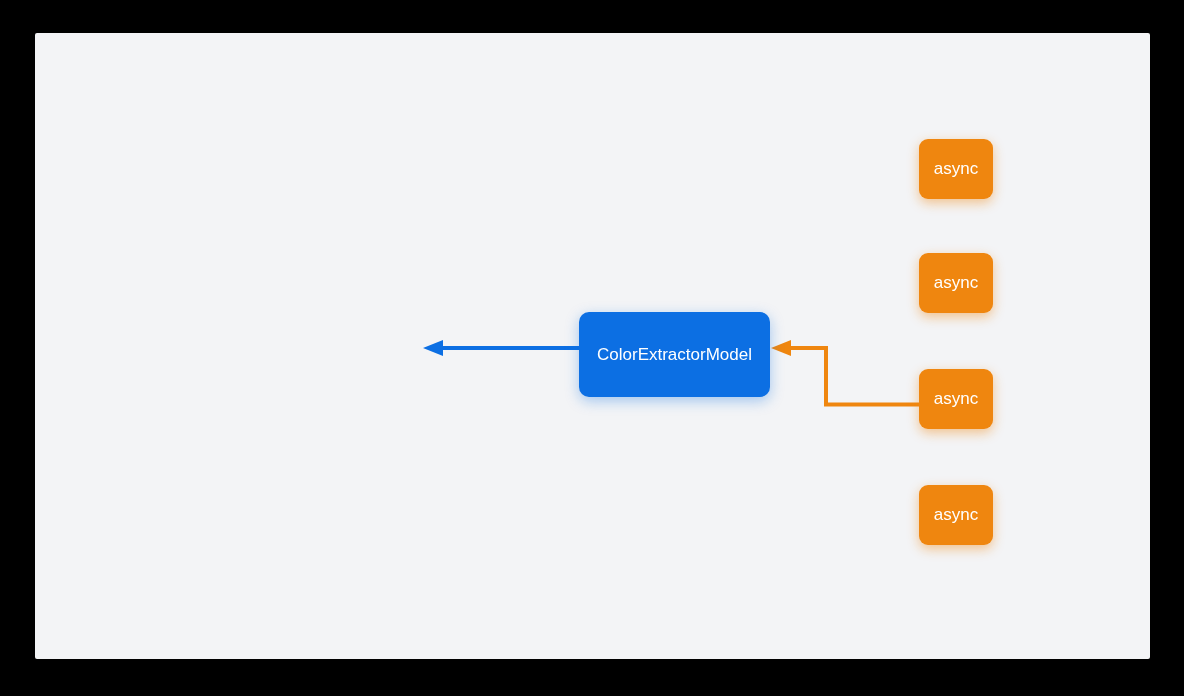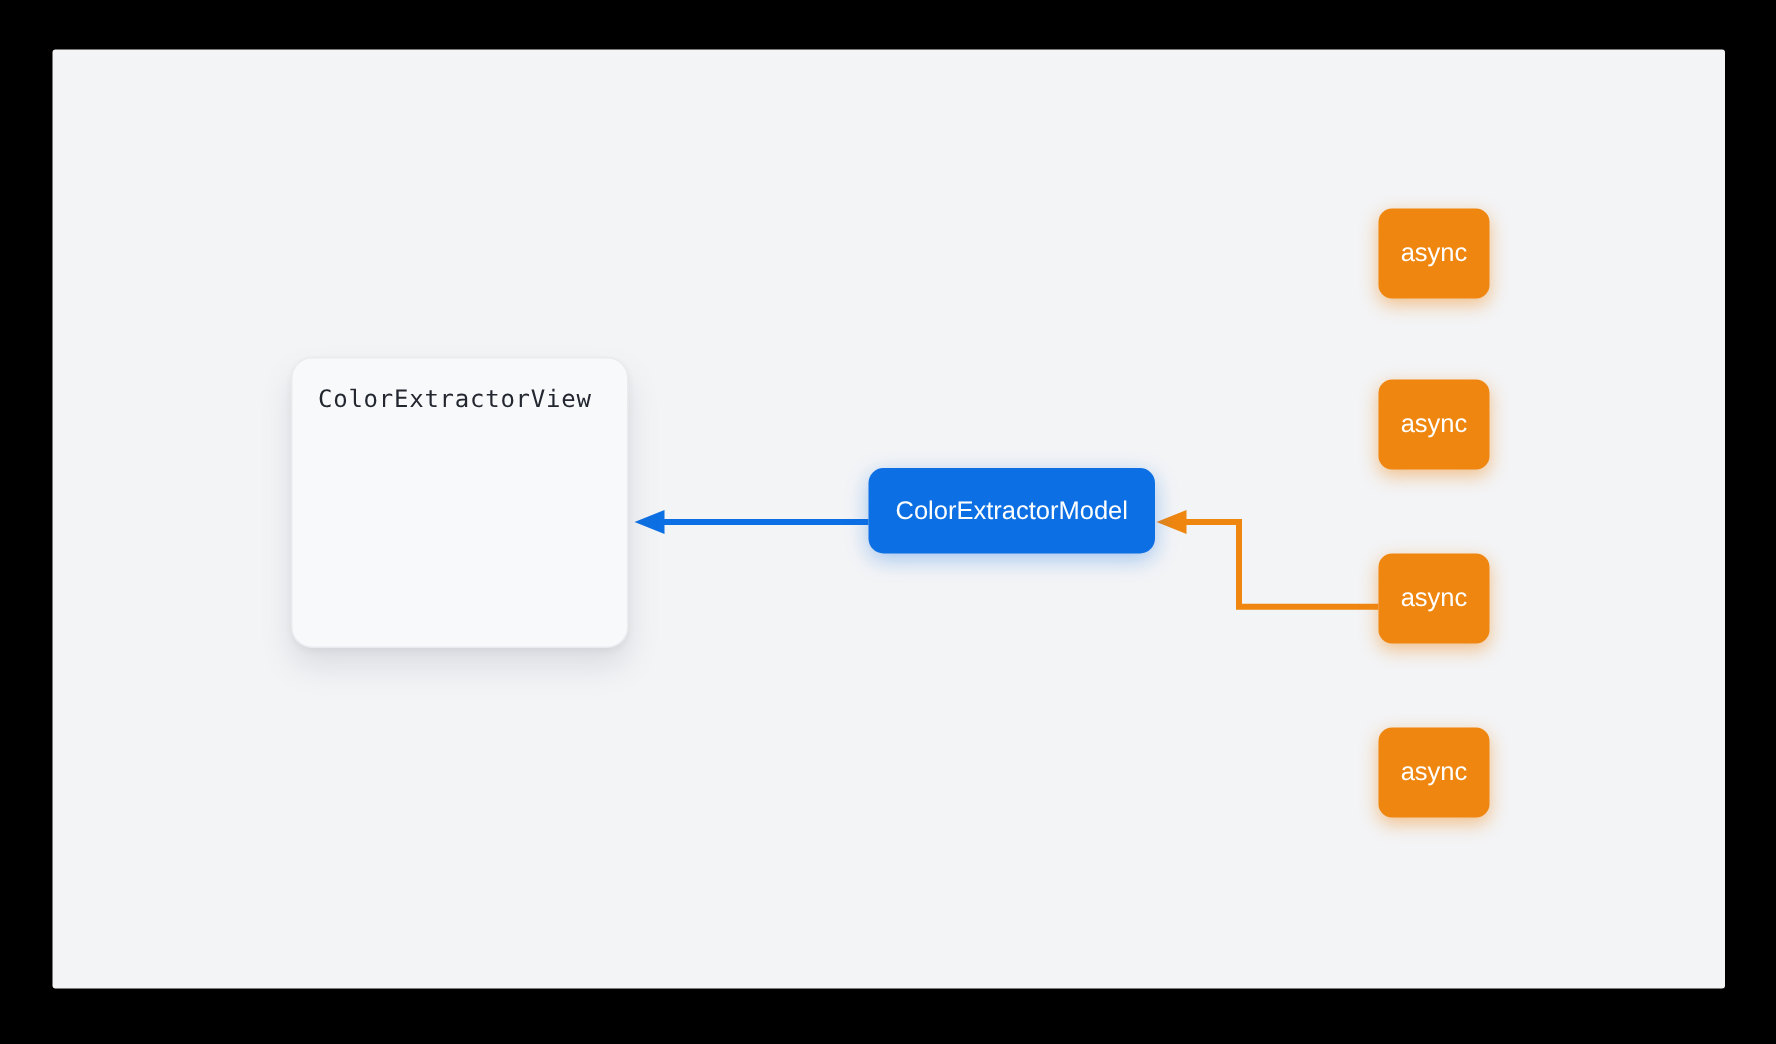--- a/index.html
+++ b/index.html
@@ -32,21 +32,21 @@
     font-size: 16px;
     font-weight: 500;
     color: #23272f;
     letter-spacing: 0.5px;
     white-space: nowrap;
   }
   
   .model-node {
     position: absolute;
     left: 544px; top: 279px;
-    width: 191px; height: 57px;
+    width: 191px; height: 85px;
     background: #0c6fe3;
     border-radius: 10px;
     box-shadow: 0 4px 14px rgba(12,111,227,0.35);
     display: flex; align-items: center; justify-content: center;
   }
   .model-node .node-label {
     color: #ffffff;
     font-size: 17px;
     white-space: nowrap;
   }
@@ -87,23 +87,20 @@
       <line x1="544" y1="315" x2="406" y2="315" stroke="#0c6fe3" stroke-width="4"></line>
       <polygon points="388,315 408,307 408,323" fill="#0c6fe3"></polygon>
     </g>
 
     <g>
       <path d="M 884 371.5 L 791 371.5 L 791 315 L 754 315" fill="none" stroke="#ef860f" stroke-width="4" stroke-linejoin="miter"></path>
       <polygon points="736,315 756,307 756,323" fill="#ef860f"></polygon>
     </g>
   </svg>
 
-  <div class="view-card">
-    <div class="card-title">ColorExtractorView</div>
-  </div>
 
   <div class="model-node">
     <span class="node-label">ColorExtractorModel</span>
   </div>
 
   <div class="async-node async-1">
     <span class="node-label">async</span>
   </div>
   <div class="async-node async-2">
     <span class="node-label">async</span>

